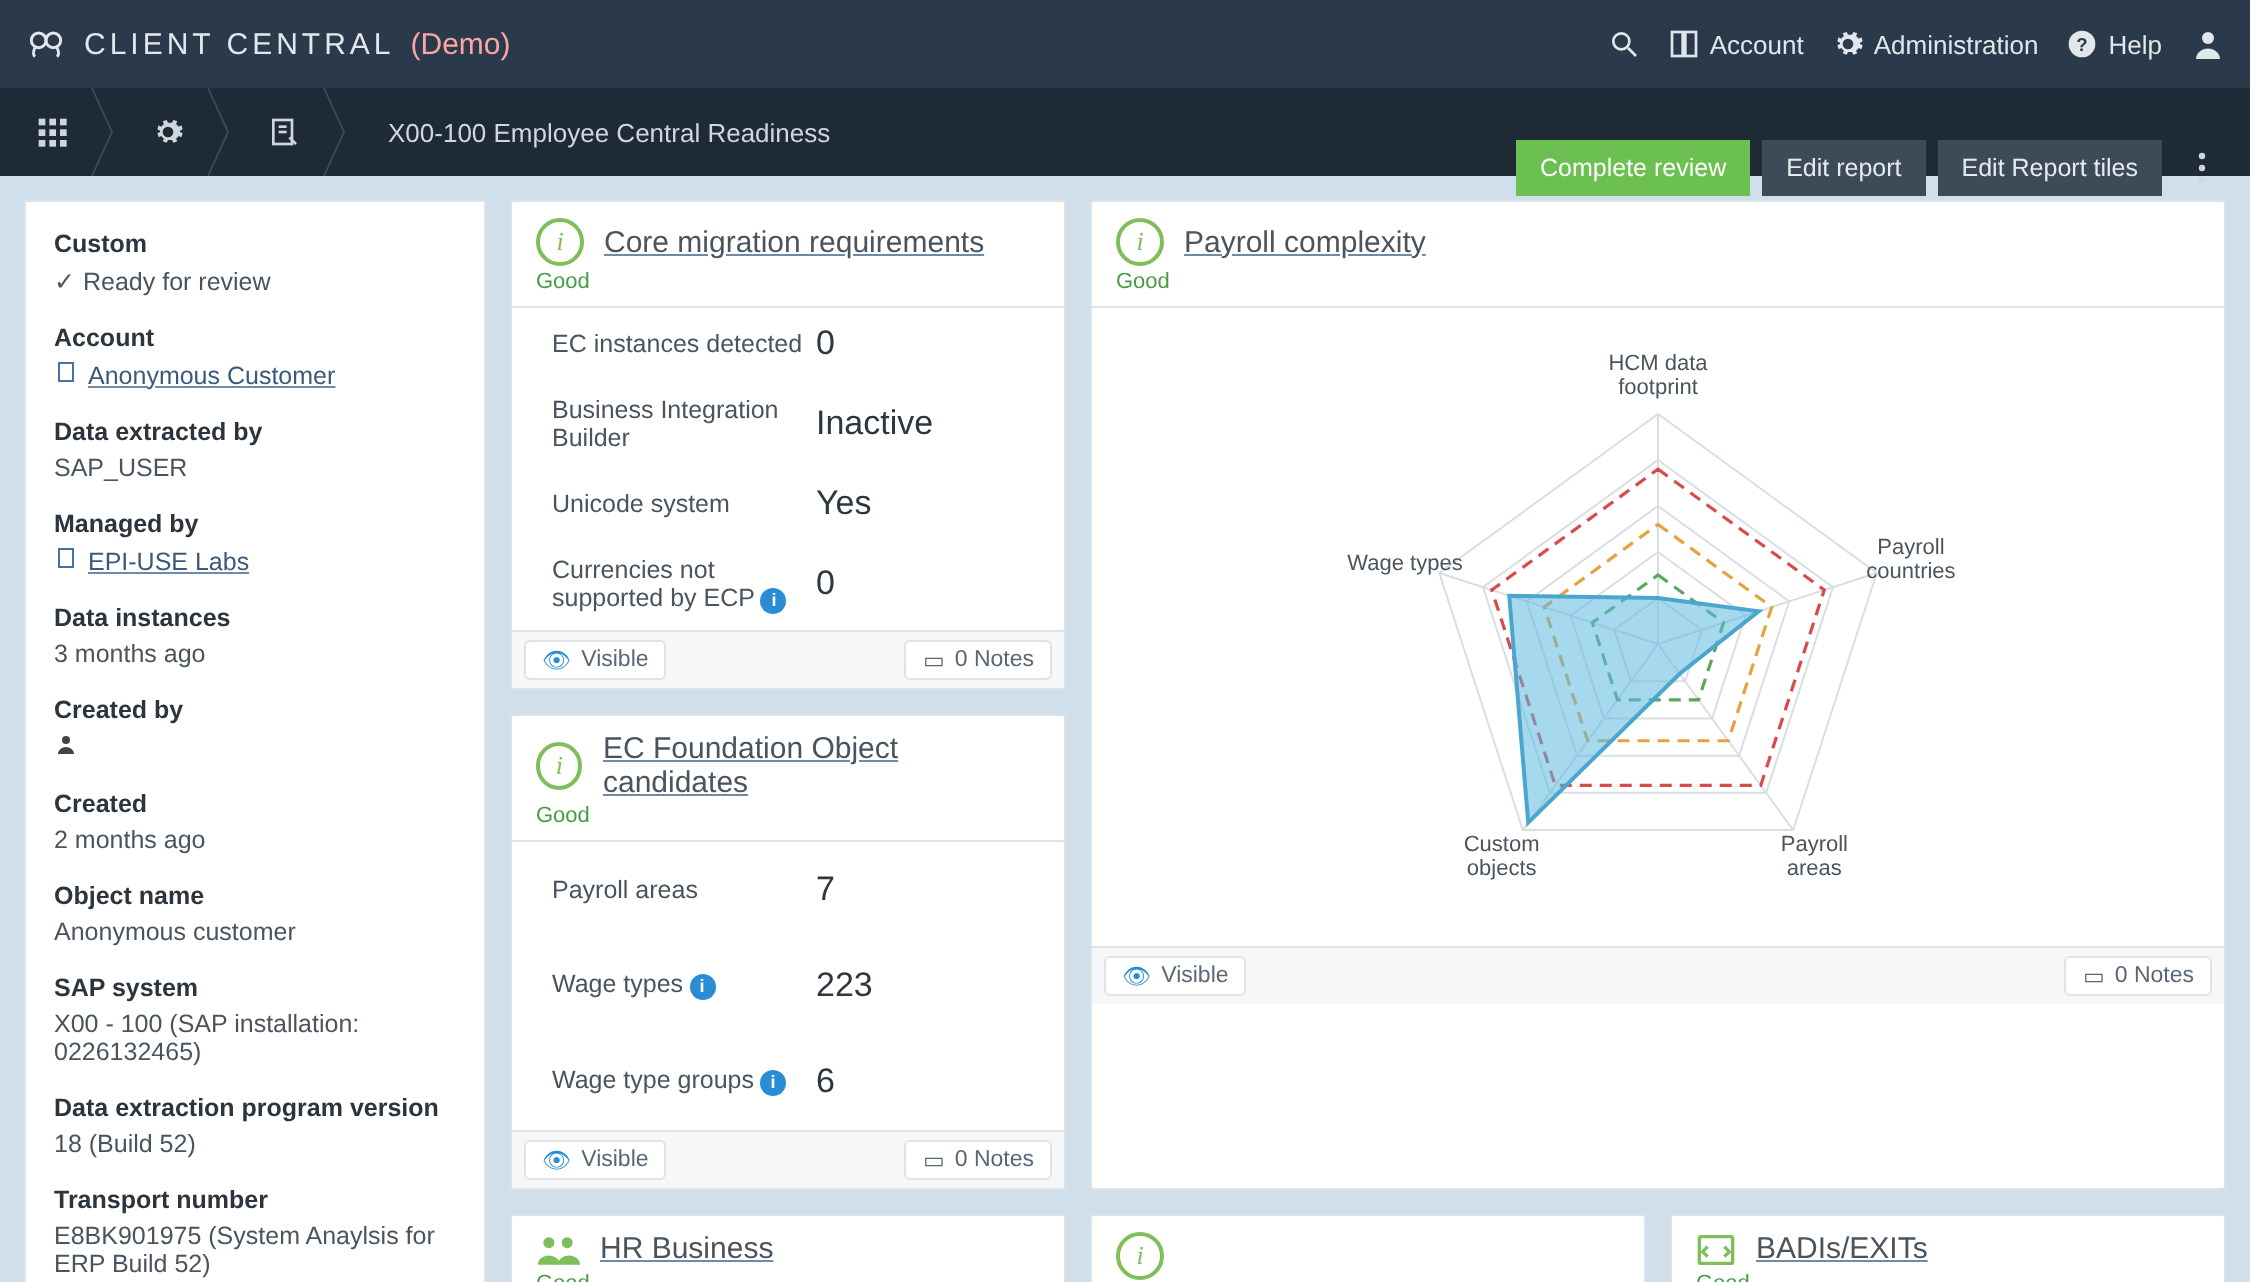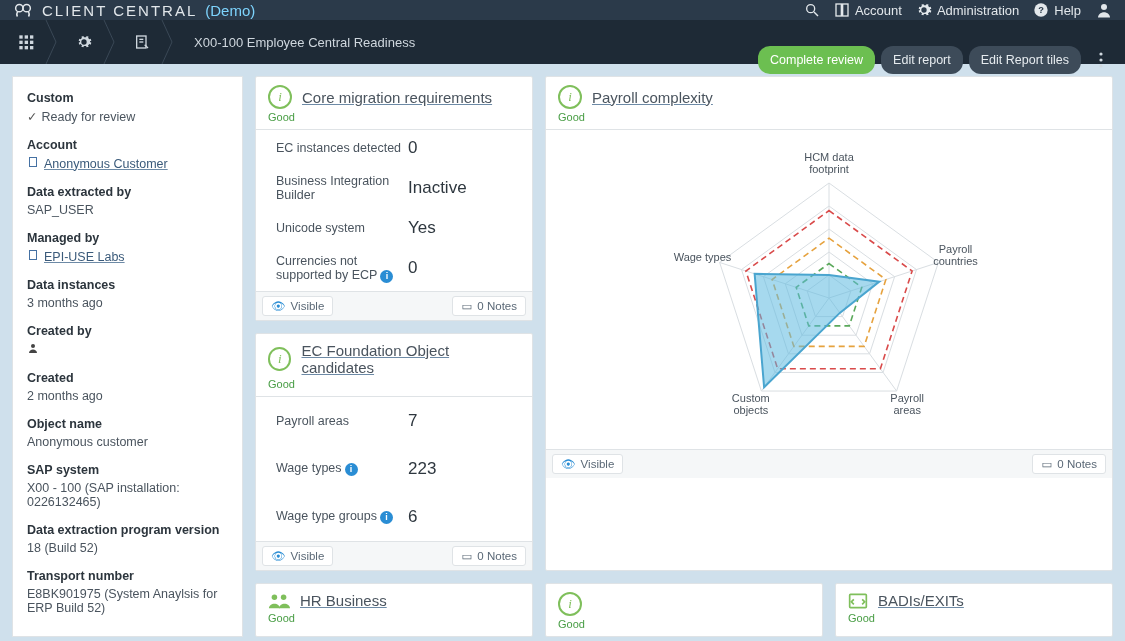--- a/index.html
+++ b/index.html
@@ -23,35 +23,35 @@
     --chart-fill: rgba(93,185,224,0.55);
     --chart-stroke: #4aa5cf;
     --dash-red: #d94a4a;
     --dash-orange: #e6a23e;
     --dash-green: #5aa85a;
   }
   * { box-sizing: border-box; }
   html,body { margin:0; padding:0; font-family: "Segoe UI", Arial, sans-serif; color:var(--text); font-size:13px; background:var(--bg-page); }
   a { color:var(--link); text-decoration: underline; text-decoration-color: var(--link-underline); cursor:pointer; }
   
-  .topbar { background:var(--bg-dark); color:#e2e7eb; height:20px; display:flex; align-items:center; padding:0 12px; }
+  .topbar { background:var(--bg-dark); color:#e2e7eb; height:44px; display:flex; align-items:center; padding:0 12px; }
   .brand { display:flex; align-items:center; gap:8px; }
   .brand-name { font-size:15px; letter-spacing:2px; font-weight:500; }
-  .brand-suffix { font-size:15px; color:#7dd3fc; font-weight:300; }
+  .brand-suffix { font-size:15px; color:#fca5a5; font-weight:300; }
   .topbar-spacer { flex:1; }
   .topbar-right { display:flex; align-items:center; gap:14px; }
   .top-item { display:flex; align-items:center; gap:5px; cursor:pointer; font-size:13px; color:#e2e7eb; }
   .top-icon { display:inline-flex; }
   
   .crumbbar { background: var(--bg-darker); height:44px; display:flex; align-items:center; padding:0 4px; }
   .crumb-seg { height:44px; display:flex; align-items:center; justify-content:center; padding:0 14px; position:relative; cursor:pointer; }
   .crumb-seg::after { content:""; position:absolute; right:-10px; top:0; bottom:0; width:20px; background:linear-gradient(135deg, transparent 50%, var(--bg-darker) 50%), linear-gradient(45deg, var(--bg-darker) 50%, transparent 50%); background-position: top left, bottom left; background-size: 100% 50%; background-repeat:no-repeat; pointer-events:none; }
   .crumb-text { color:#cfd7de; font-size:13px; padding:0 16px; }
   .crumbbar .right { margin-left:auto; display:flex; align-items:center; gap:6px; padding-right:6px; }
-  .btn { height:28px; border:none; border-radius:12px; padding:0 12px; font-size:12.5px; cursor:pointer; color:#e6ebef; background:#3d4b59;margin-top:35px; }
+  .btn { height:28px; border:none; border-radius:0; padding:0 12px; font-size:12.5px; cursor:pointer; color:#e6ebef; background:#3d4b59;margin-top:35px; }
   .btn.green { background:var(--green-btn); color:#fff; }
   .btn.dots { width:28px; padding:0; display:flex; align-items:center; justify-content:center; background:transparent; }
   
   .main { display:flex; gap:12px; padding:12px; }
   .sidebar-panel { width:267px; background:var(--bg-panel); border:1px solid var(--border); padding:14px 14px 18px; }
   .side-block { margin-bottom:14px; }
   .side-label { font-weight:600; font-size:12.5px; color:#2c353d; margin-bottom:4px; }
   .side-value { font-size:12.5px; color:#4a545e; }
   .side-value .ilink { display:inline-flex; align-items:center; gap:5px; }
   .ilink-icon { color:#4571a3; }

